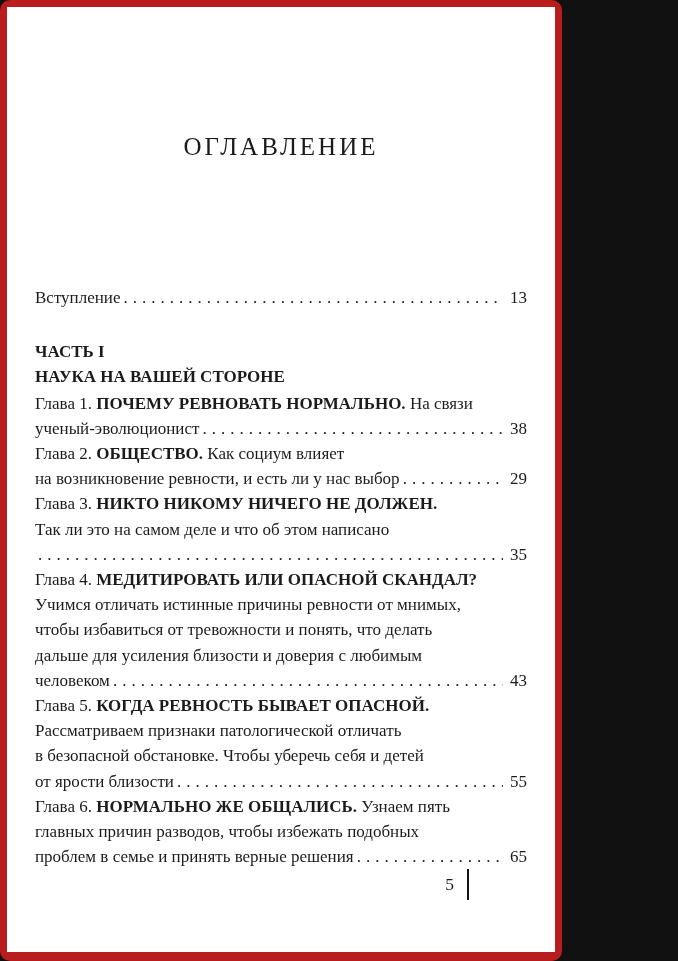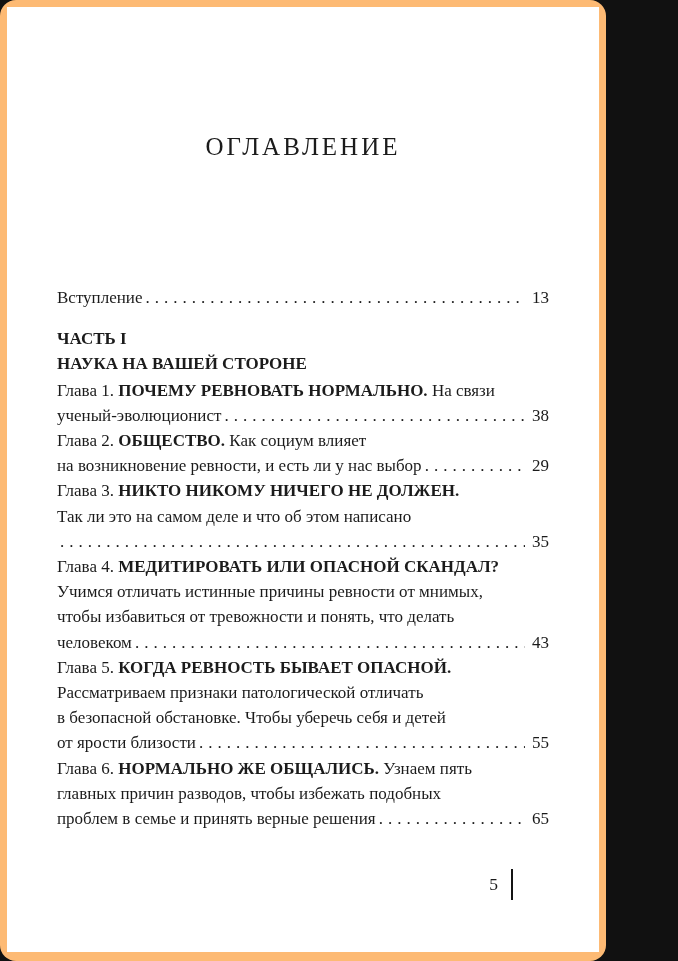--- a/index.html
+++ b/index.html
@@ -3,24 +3,24 @@
 <meta charset="utf-8">
 <style>
   html, body {
     margin: 0;
     padding: 0;
     background: #111;
     font-family: "Liberation Serif", "DejaVu Serif", serif;
   }
   .frame {
     position: relative;
-    width: 606px;
+    width: 562px;
     height: 961px;
-    background: #fdba74;
-    border-radius: 16px;
+    background: #b91c1c;
+    border-radius: 10px;
     overflow: hidden;
   }
   .page {
     position: absolute;
     left: 7px;
     top: 7px;
     right: 7px;
     bottom: 9px;
     background: #ffffff;
     color: #1b1b1b;
@@ -39,21 +39,21 @@
     font-size: 17px;
   }
   .toc-line {
     display: flex;
     align-items: flex-start;
     line-height: 25.2px;
     white-space: nowrap;
   }
   .toc-line .runs { flex: 0 0 auto; }
   .toc-line .runs .b { font-weight: 700; }
-  .gap-lg { margin-top: 16px; }
+  .gap-lg { margin-top: 29px; }
   .gap-md { margin-top: 1px; }
   .leader {
     flex: 1 1 auto;
     overflow: hidden;
     white-space: nowrap;
     margin: 0 2px 0 3px;
     min-width: 10px;
   }
   .leader::after {
     content: "................................................................................";
@@ -132,20 +132,23 @@
         <div class="toc-line">
           <span class="runs"><span>Глава 4. </span><span class="b">МЕДИТИРОВАТЬ ИЛИ ОПАСНОЙ СКАНДАЛ?</span></span>
         </div>
         <div class="toc-line">
           <span class="runs"><span>Учимся отличать истинные причины ревности от мнимых,</span></span>
         </div>
         <div class="toc-line">
           <span class="runs"><span>чтобы избавиться от тревожности и понять, что делать</span></span>
         </div>
         <div class="toc-line">
+          <span class="runs"><span>дальше для усиления близости и доверия с любимым</span></span>
+        </div>
+        <div class="toc-line">
           <span class="runs"><span>человеком</span></span>
           <span class="leader"></span>
           <span class="pagenum">43</span>
         </div>
         <div class="toc-line">
           <span class="runs"><span>Глава 5. </span><span class="b">КОГДА РЕВНОСТЬ БЫВАЕТ ОПАСНОЙ.</span></span>
         </div>
         <div class="toc-line">
           <span class="runs"><span>Рассматриваем признаки патологической отличать</span></span>
         </div>

